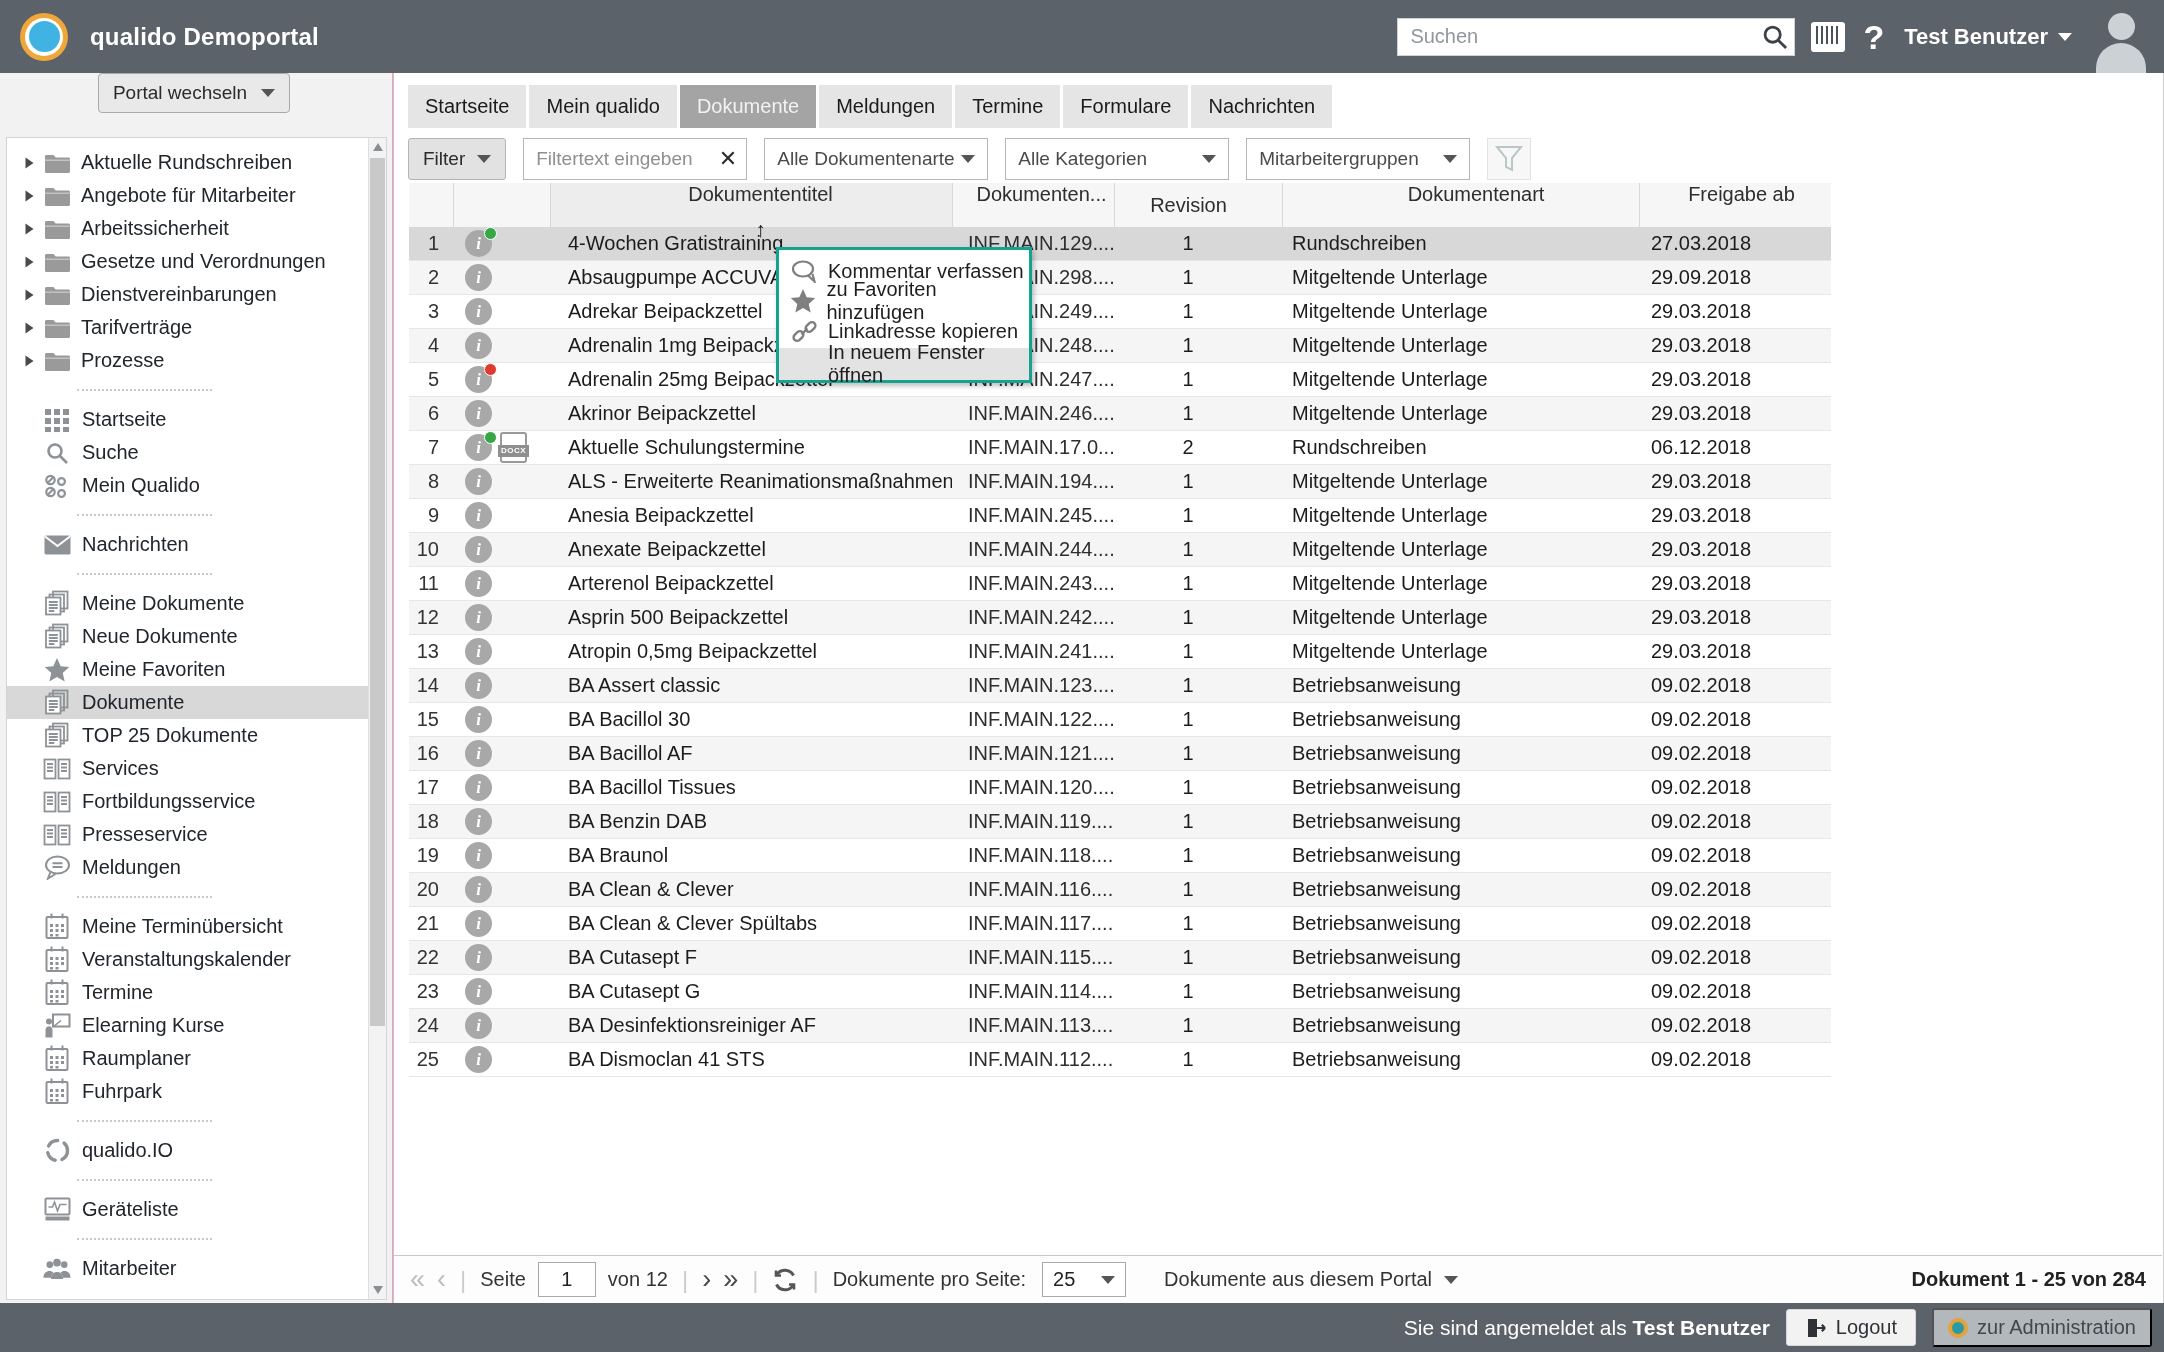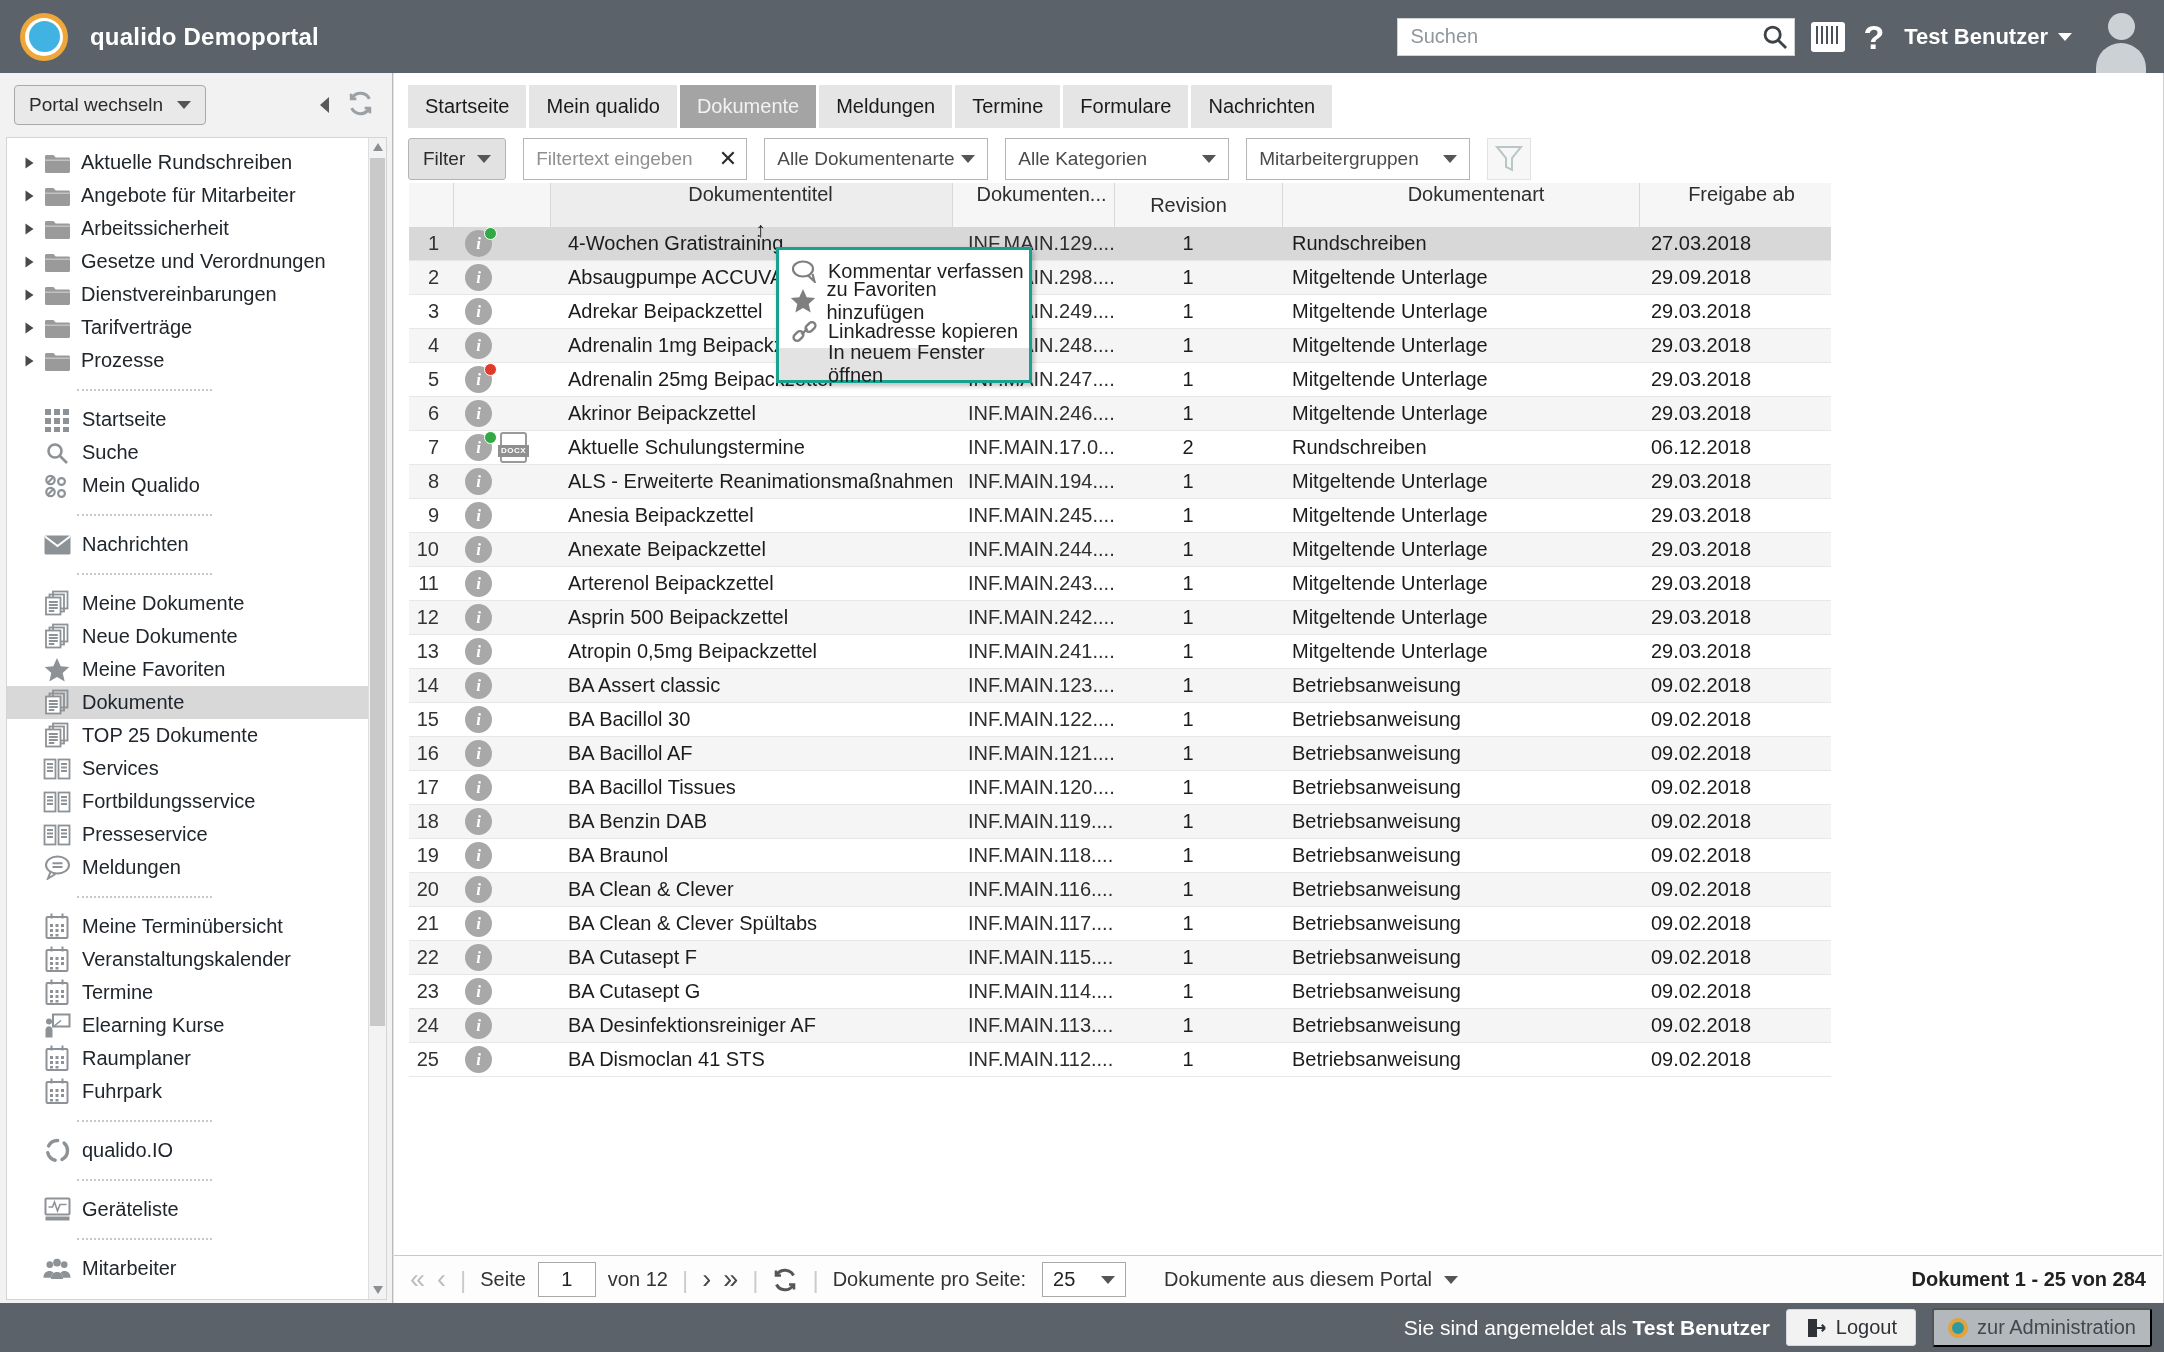--- a/index.html
+++ b/index.html
@@ -1,17 +1,17 @@
 <!DOCTYPE html>
 <html><head>
 <meta charset="utf-8">
 <style>
   * { box-sizing: border-box; margin:0; padding:0; }
   body { font-family: "Liberation Sans", "DejaVu Sans", sans-serif; background:#888; }
-  .app { position:relative; width:2164px; height:1352px; background:#e5e5e5; overflow:hidden; }
+  .app { position:relative; width:2164px; height:1352px; background:#f9a8d4; overflow:hidden; }
 
   
   .topbar { position:absolute; top:0; left:0; right:0; height:73px; background:#5c6269; display:flex; align-items:center; padding:0 14px; }
   .logo { width:48px; height:48px; border-radius:50%; background:#f0a73a; display:flex; align-items:center; justify-content:center; margin-left:6px; }
   .logo-mid { width:38px; height:38px; border-radius:50%; background:#fff; display:flex; align-items:center; justify-content:center; }
   .logo-core { width:31px; height:31px; border-radius:50%; background:#41b3e3; }
   .app-title { color:#fff; font-size:24px; font-weight:700; margin-left:22px; letter-spacing:.2px; }
   .tb-spacer { flex:1; }
   .searchbox { position:relative; width:398px; height:38px; background:#fff; border-radius:2px; }
   .searchbox input { width:100%; height:100%; border:1px solid #cfd3d6; padding:0 46px 0 12px; font-size:20px; color:#333; font-family:inherit; outline:none; }
@@ -30,21 +30,21 @@
   
   .statusbar { position:absolute; left:0; right:0; bottom:0; height:49px; background:#5c6269; display:flex; align-items:center; justify-content:flex-end; gap:16px; padding-right:12px;margin-top:7px; }
   .status-text { color:#fff; font-size:21px; }
   .status-text b { font-weight:700; }
   .btn-logout { display:flex; align-items:center; gap:9px; background:#f2f2f2; border:1px solid #d7d7d7; border-radius:3px; padding:6px 18px; font-size:20px; color:#2e3237; }
   .btn-admin { display:flex; align-items:center; gap:9px; background:#b3b8bd; border-radius:3px; padding:6px 14px; font-size:20px; color:#43474c; }
   .admin-ring { width:20px; height:20px; border-radius:50%; border:4px solid #e2a23c; background:#2c9aa3; }
 
   
   .sidebar { position:absolute; top:73px; left:0; width:393px; bottom:49px; background:#f2f2f2; border-right:1px solid #b9b9b9; }
-  .sidebar-header { height:64px; display:flex; align-items:center; padding:0 18px 0 14px; gap:18px; }
+  .sidebar-header { height:64px; display:flex; align-items:center; padding:0 18px 0 14px; gap:18px;flex-direction:column; }
   .portal-btn { display:flex; align-items:center; gap:14px; background:#e9e9e9; border:1px solid #a9a9a9; border-radius:4px; padding:8px 14px; font-size:19px; color:#2b2b2b; }
   .caret-down-dark { width:0; height:0; border-left:7px solid transparent; border-right:7px solid transparent; border-top:8px solid #555; }
   .sb-spacer { flex:1; }
   .collapse { width:0; height:0; border-top:8px solid transparent; border-bottom:8px solid transparent; border-right:9px solid #5a5a5a; }
   .refresh { color:#9aa0a4; }
   .sidebar-panel { position:absolute; top:64px; left:6px; right:5px; bottom:3px; background:#fff; border:1px solid #d4d4d4; }
   .panel-scroll { position:absolute; top:0; left:0; right:18px; bottom:0; overflow:hidden; padding-top:8px; }
   .tree-row { display:flex; align-items:center; height:33px; padding-left:18px; gap:10px; font-size:20px; color:#20262b; }
   .tree-row .tcaret { width:10px; display:flex; }
   .tree-row .ficon { color:#9a9a9a; display:flex; width:26px; }

